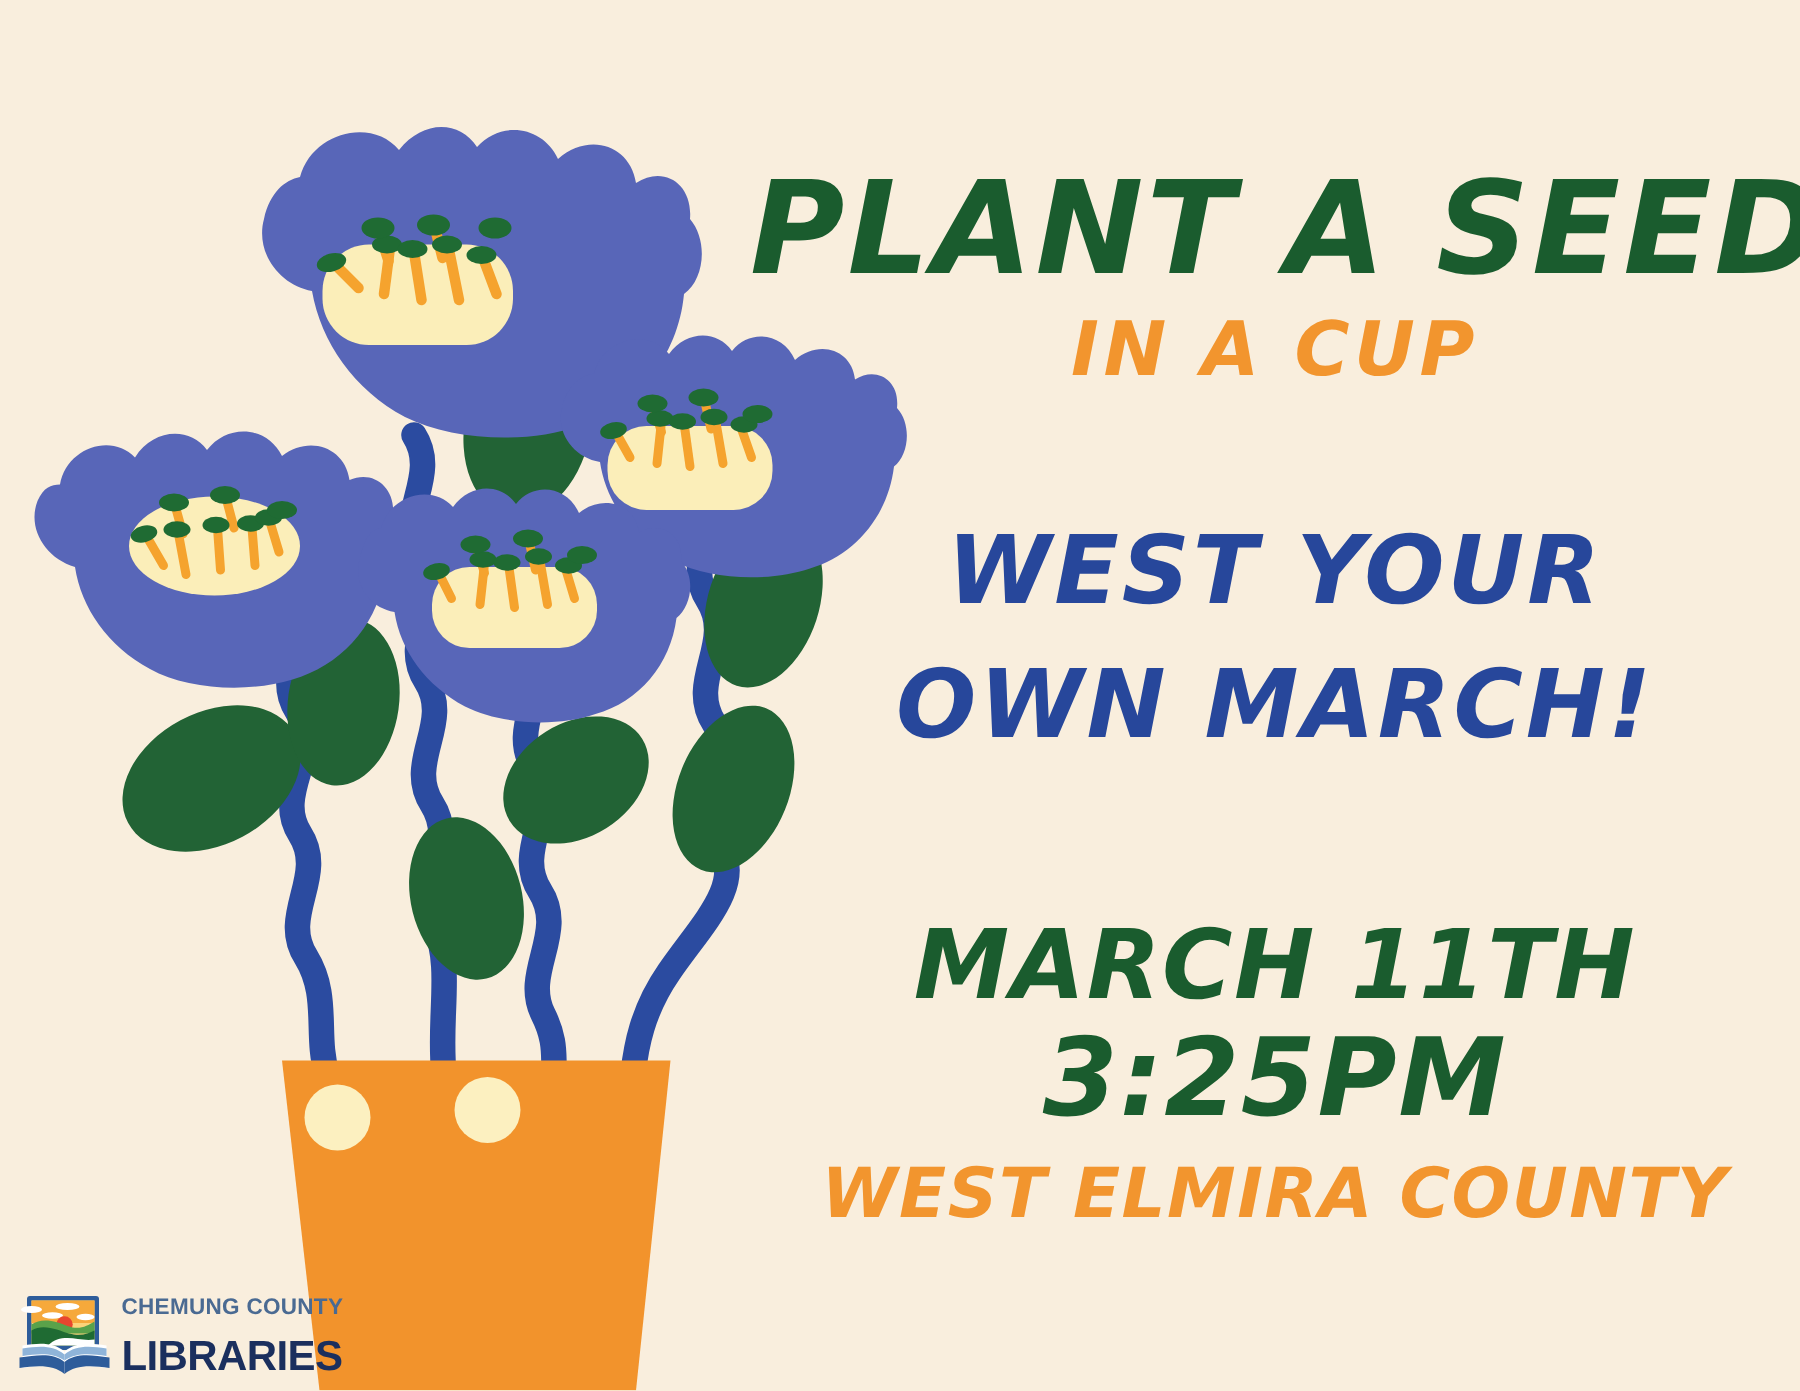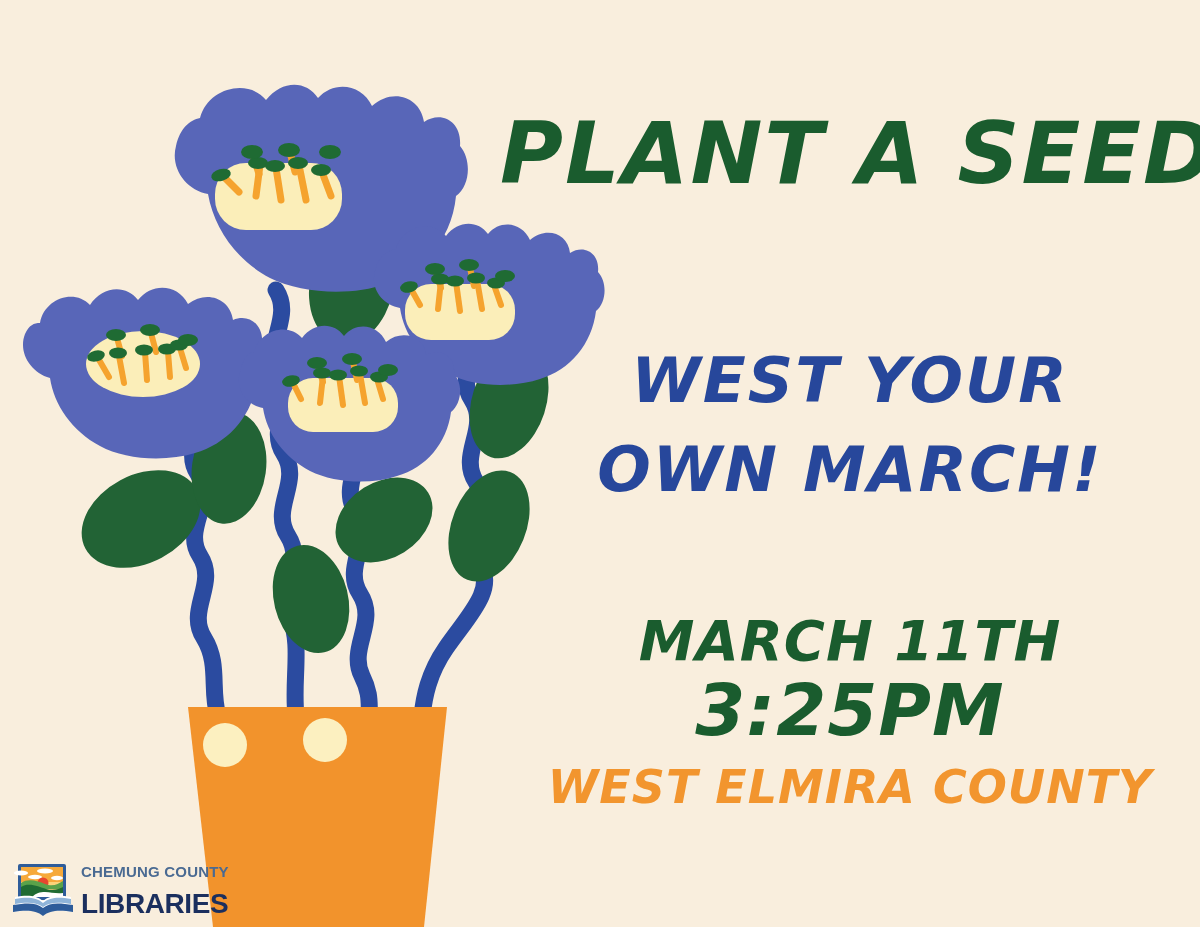--- a/index.html
+++ b/index.html
@@ -76,21 +76,21 @@
     line-height: 1.42;
   }
 
   .event-block {
     position: absolute;
     top: 612px;
     left: 0;
     width: 700px;
   }
   .event-date {
-    font-size: 56px;
+    font-size: 64px;
     font-weight: bold;
     font-style: italic;
     letter-spacing: 1px;
     color: #1a5c2e;
     line-height: 1.02;
     white-space: nowrap;
   }
   .event-time {
     font-size: 72px;
     font-weight: bold;
@@ -286,20 +286,21 @@
         <circle cx="293" cy="906" r="21"></circle>
       </circle>
         </g>
     </g>
   </svg>
 
   <div class="text-column">
 
     <div class="headline-block">
       <div class="headline-main">PLANT A SEED</div>
+      <div class="headline-sub">IN A CUP</div>
     </div>
 
     <div class="tagline-block">
       <div>WEST YOUR</div>
       <div>OWN MARCH!</div>
     </div>
 
     <div class="event-block">
       <div class="event-date">MARCH 11TH</div>
       <div class="event-time">3:25PM</div>

